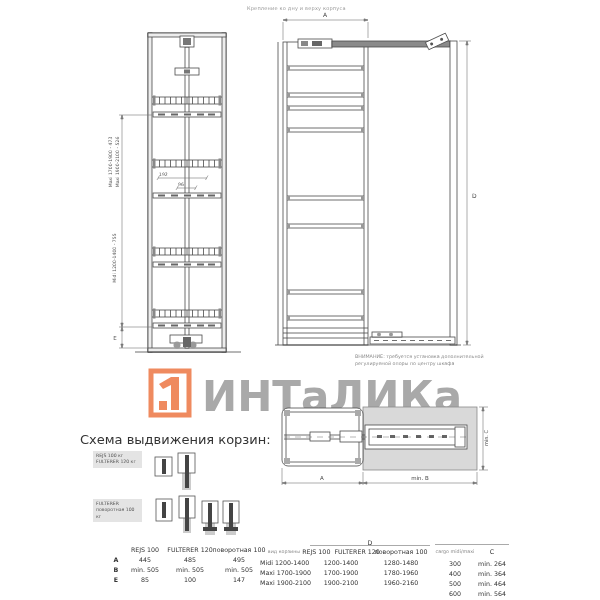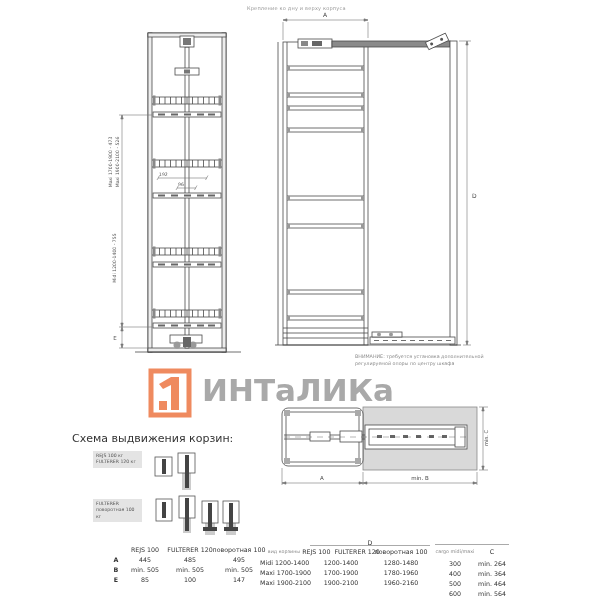--- a/index.html
+++ b/index.html
@@ -2,23 +2,23 @@
 <html><head>
 <meta charset="utf-8">
 <style>
   *{margin:0;padding:0;box-sizing:border-box}
   html,body{width:600px;height:600px;background:#fff;overflow:hidden;
     font-family:"DejaVu Sans","Liberation Sans",sans-serif;color:#333;position:relative}
   .abs{position:absolute}
   svg text{font-family:"DejaVu Sans","Liberation Sans",sans-serif}
   .top-note{left:247px;top:5px;font-size:5px;color:#999;letter-spacing:.2px}
   
-  .brand-text{left:202px;top:372px;font-size:31px;font-weight:bold;color:#a9a9a9;letter-spacing:0}
+  .brand-text{left:202px;top:372px;font-size:42px;font-weight:bold;color:#a9a9a9;letter-spacing:0}
   
-  .scheme-title{left:72px;top:432px;font-size:11px;color:#333}
+  .scheme-title{left:80px;top:432px;font-size:13px;color:#333}
   .tag-box{width:49px;background:#e4e4e4;color:#555;font-size:4.6px;line-height:1.4;padding:2px 3px}
   .tag1{left:93px;top:451px}
   .tag2{left:93px;top:499px}
   
   .tbl{display:grid;font-size:6.3px;color:#333}
   .tbl div{display:flex;align-items:center;justify-content:center;white-space:pre}
   .spec{left:108px;top:544px;grid-template-columns:16px 42px 48px 50px;grid-auto-rows:10px}
   .spec .rowlab{font-weight:bold}
   .height{left:258px;top:539px;grid-template-columns:52px 62px 58px}
   .height .r1{height:7px}.height .r2{height:11px}.height .dr{height:10px}

